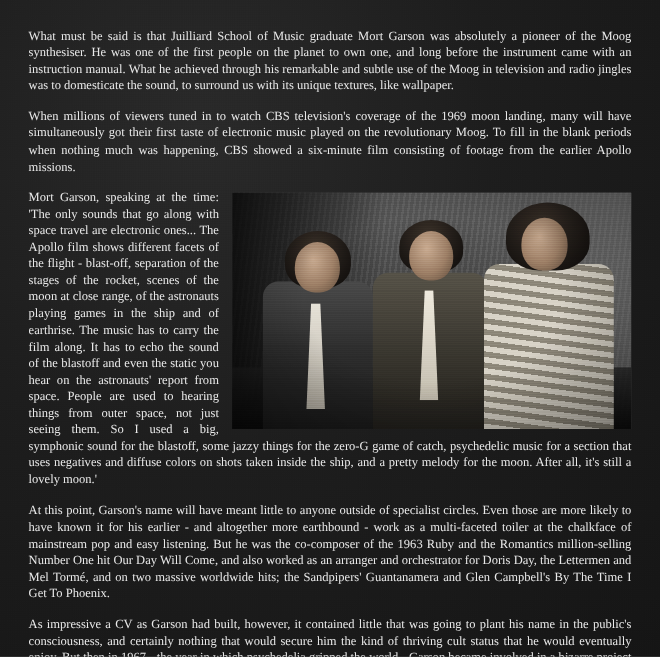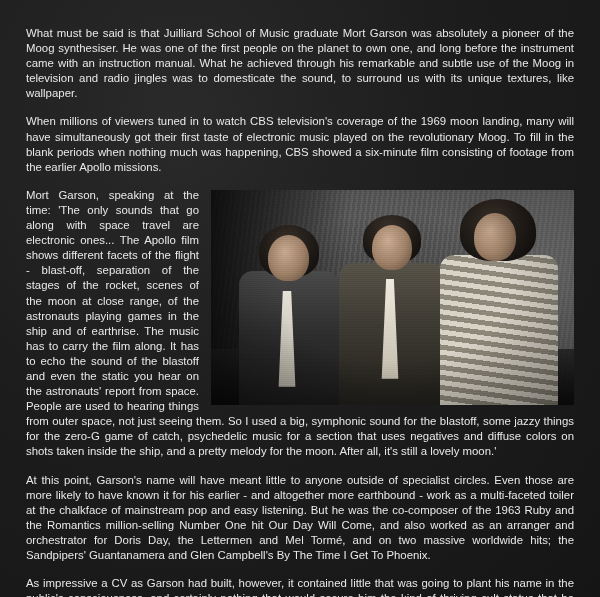--- a/index.html
+++ b/index.html
@@ -35,20 +35,21 @@
   .content {
     position: relative;
     color: #e9e9e9;
     font-size: 11.4px;
     line-height: 15.1px;
     text-align: justify;
   }
   p {
     margin: 0 0 13px 0;
     text-align: justify;
+    font-family: Liberation Serif, serif;
   }
   p:last-child { margin-bottom: 0; }
 
   .photo-wrap {
     float: right;
     width: 363px;
     height: 215px;
     margin: 2px 0 8px 12px;
     position: relative;
     overflow: hidden;

